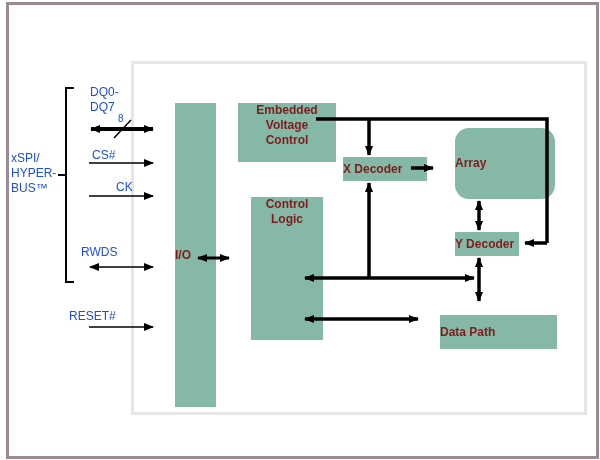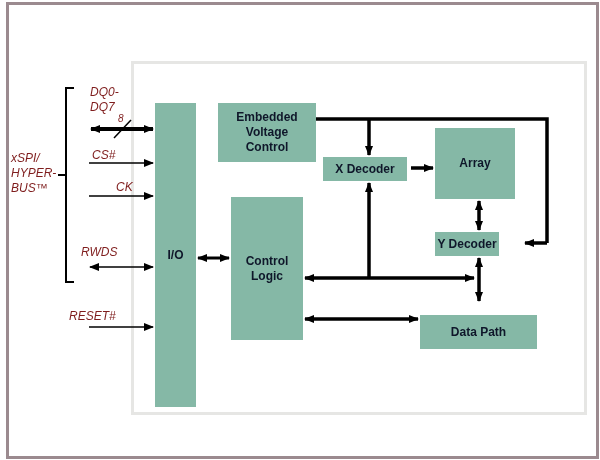--- a/index.html
+++ b/index.html
@@ -1,20 +1,20 @@
 <!DOCTYPE html>
 <html><head>
 <meta charset="utf-8">
 <style>
   html,body{margin:0;padding:0;background:#fff;}
   body{width:600px;height:460px;position:relative;overflow:hidden;font-family:"Liberation Sans",sans-serif;}
   .outer{position:absolute;left:6px;top:2px;width:587px;height:451px;border:3px solid #9b8a8f;background:#fff;}
   .inner{position:absolute;left:131px;top:61px;width:450px;height:348px;border:3px solid #e6e6e4;border-left-width:3px;}
-  .blk{position:absolute;background:#85b8a6;color:#0f172a;font-weight:bold;font-size:12px;display:flex;align-items:center;justify-content:center;text-align:center;line-height:15px;}
-  .lbl{position:absolute;font-size:12px;color:#7f1d1d;font-style:italic;}
+  .blk{position:absolute;background:#85b8a6;color:#7f1d1d;font-weight:bold;font-size:12px;display:flex;align-items:center;text-align:center;line-height:15px;margin-left:20px;}
+  .lbl{position:absolute;font-size:12px;color:#1d4ed8;}
   svg{position:absolute;left:0;top:0;}
 </style>
 </head>
 <body>
 
 <div class="outer"></div>
 <div class="inner"></div>
 
 <div class="lbl" style="left:11px;top:151px;line-height:15px;">
   <div>xSPI/</div>
@@ -35,21 +35,21 @@
     <span>I/O</span>
   </div>
 <div class="blk" style="left:218px;top:103px;width:98px;height:59px;flex-direction:column;">
   <span>Embedded</span>
   <span>Voltage</span>
   <span>Control</span>
 </div>
 <div class="blk" style="left:323px;top:157px;width:84px;height:24px;">
     <span>X Decoder</span>
   </div>
-<div class="blk" style="left:435px;top:128px;width:80px;height:71px;">
+<div class="blk" style="left:435px;top:128px;width:100px;height:71px;border-radius:14px;">
     <span>Array</span>
   </div>
 <div class="blk" style="left:435px;top:232px;width:64px;height:24px;">
     <span>Y Decoder</span>
   </div>
 <div class="blk" style="left:231px;top:197px;width:72px;height:143px;flex-direction:column;">
   <span>Control</span>
   <span>Logic</span>
 </div>
 <div class="blk" style="left:420px;top:315px;width:117px;height:34px;">

